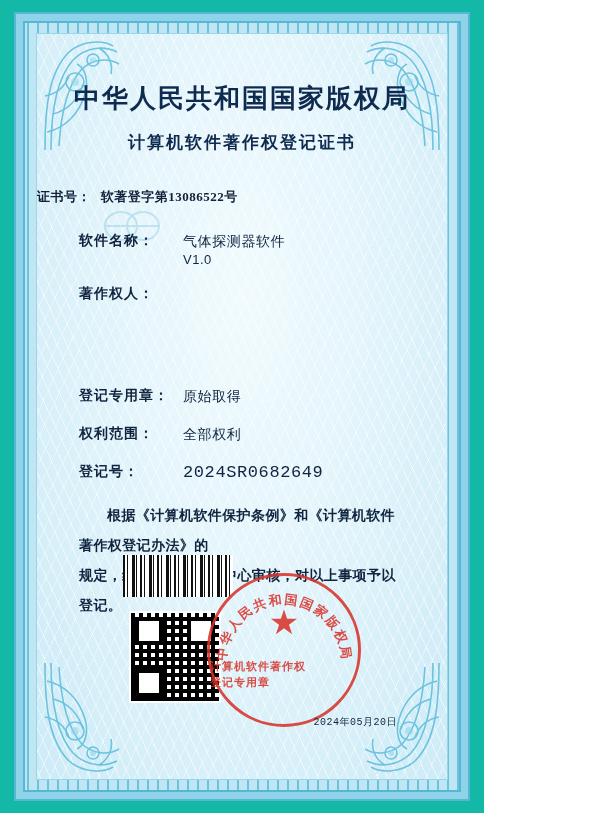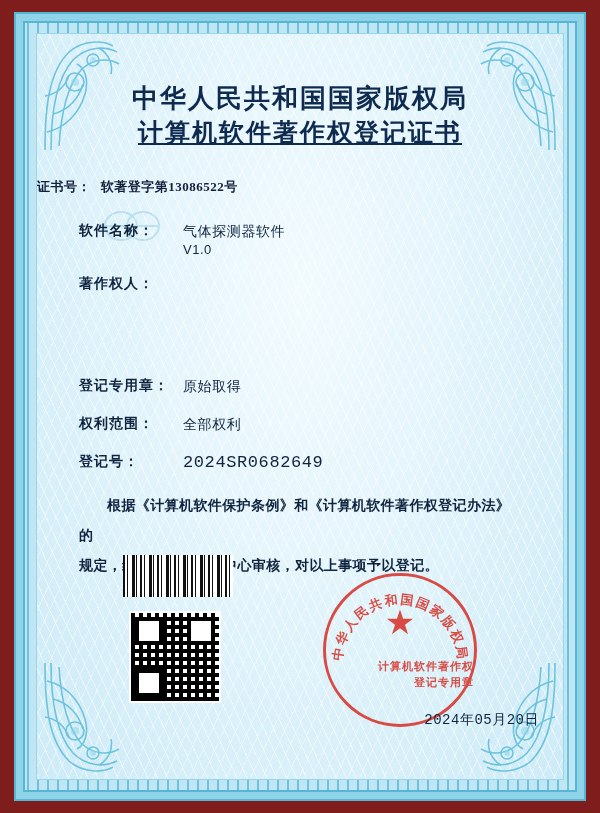--- a/index.html
+++ b/index.html
@@ -9,23 +9,23 @@
   }
   body {
     width: 600px;
     height: 813px;
     font-family: "Liberation Serif", serif;
     overflow: hidden;
   }
 
   .certificate {
     position: relative;
-    width: 600px;
+    width: 484px;
     height: 813px;
-    background: #7f1d1d;
+    background: #14b8a6;
     box-sizing: border-box;
   }
 
   
   .outer-frame {
     position: absolute;
     left: 14px;
     top: 12px;
     right: 14px;
     bottom: 12px;
@@ -108,23 +108,23 @@
     font-family: "Liberation Serif", serif;
     font-weight: bold;
     color: #0e2a4f;
     letter-spacing: 2px;
   }
   .title-line1 {
     font-size: 26px;
     line-height: 34px;
   }
   .title-line2 {
-    font-size: 25px;
+    font-size: 17px;
     line-height: 34px;
-    text-decoration: underline;
+    margin-top: 10px;
   }
 
   .cert-no {
     margin-top: 28px;
     text-align: left;
     padding-right: 34px;
     font-size: 13px;
     color: #14203a;
     font-weight: bold;
     letter-spacing: 0.5px;
@@ -262,33 +262,33 @@
     font-size: 13px;
     font-weight: bold;
     fill: #d8352c;
     letter-spacing: 2px;
   }
   .seal-lines {
     position: absolute;
     left: 0;
     right: 0;
     top: 82px;
-    text-align: right;
+    text-align: left;
     font-size: 11px;
     font-weight: bold;
     line-height: 16px;
     letter-spacing: 1px;
   }
 
   .issue-date {
     position: absolute;
-    right: 24px;
+    right: 50px;
     bottom: 36px;
     font-family: "Liberation Mono", monospace;
-    font-size: 14px;
+    font-size: 10px;
     color: #10243f;
     letter-spacing: 0.5px;
   }
 
   .watermark-emblem {
     position: absolute;
     left: 60px;
     top: 168px;
     width: 70px;
     height: 48px;

